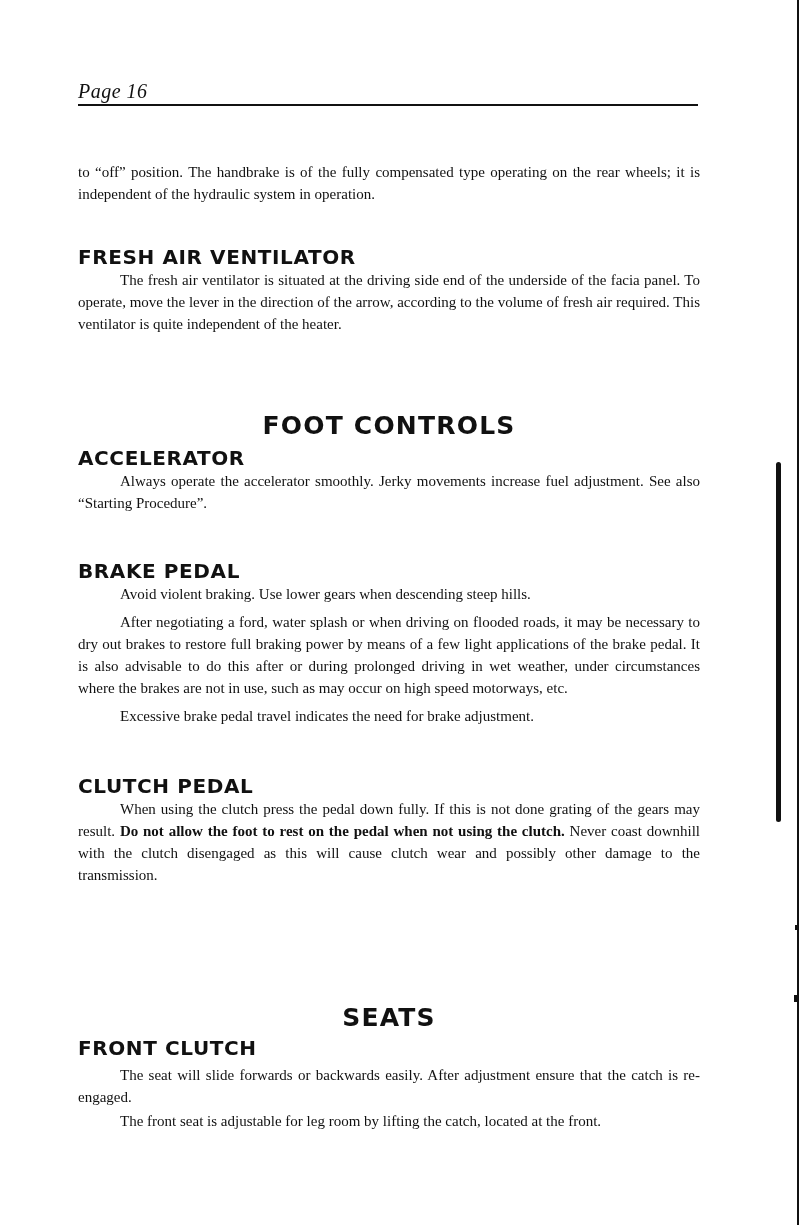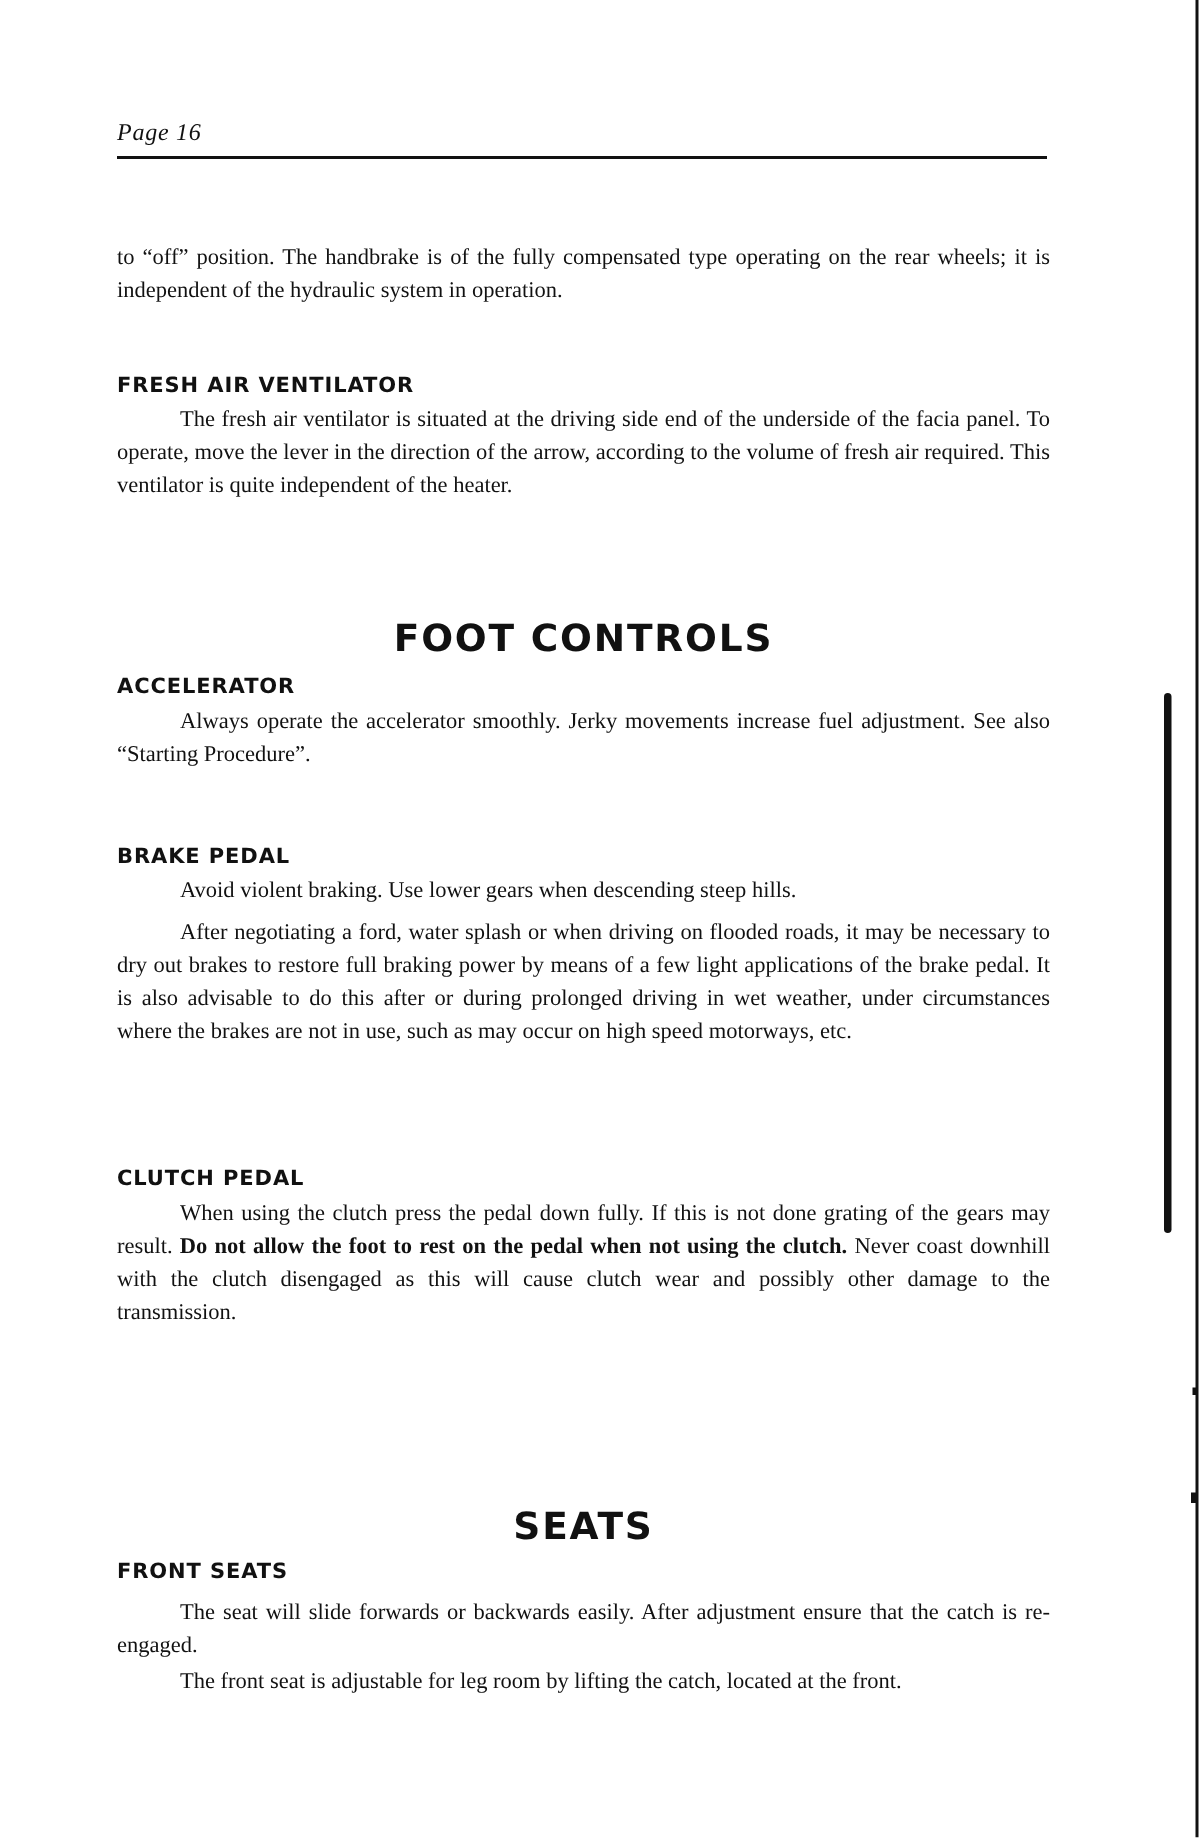--- a/index.html
+++ b/index.html
@@ -13,21 +13,21 @@
       position: relative;
       overflow: hidden;
       color: #111111;
     }
     .running-head {
       position: absolute;
       left: 78px;
       top: 80px;
       font-family: "Liberation Serif", serif;
       font-style: italic;
-      font-size: 16px;
+      font-size: 20px;
       letter-spacing: 0.5px;
       text-align: center;
     }
     .head-rule {
       position: absolute;
       left: 78px;
       top: 104px;
       width: 620px;
       height: 2px;
       background: #111111;
@@ -36,21 +36,21 @@
       font-family: "Liberation Serif", serif;
       font-size: 15px;
       line-height: 22px;
       text-align: justify;
       margin: 0;
     }
     .indent { text-indent: 42px; }
     .subhead {
       font-family: "DejaVu Sans", sans-serif;
       font-weight: bold;
-      font-size: 14px;
+      font-size: 20px;
       letter-spacing: 0.6px;
       margin: 0;
       line-height: 20px;
     }
     .section-title {
       font-family: "DejaVu Sans", sans-serif;
       font-weight: bold;
       font-size: 25px;
       letter-spacing: 1.2px;
       text-align: center;
@@ -99,33 +99,34 @@
 
 <div class="block" style="top:448px;">
   <h3 class="subhead">ACCELERATOR</h3>
   <p class="body-text indent" style="margin-top:2px;">Always operate the accelerator smoothly.   Jerky movements increase fuel adjustment.  See also “Starting Procedure”.</p>
 </div>
 
 <div class="block" style="top:561px;">
   <h3 class="subhead">BRAKE PEDAL</h3>
   <p class="body-text indent" style="margin-top:2px;">Avoid violent braking.  Use lower gears when descending steep hills.</p>
   <p class="body-text indent" style="margin-top:6px;">After negotiating a ford, water splash or when driving on flooded roads, it may be necessary to dry out brakes to restore full braking power by means of a few light applications of the brake pedal.  It is also advisable to do this after or during prolonged driving in wet weather, under circumstances where the brakes are not in use, such as may occur on high speed motorways, etc.</p>
+  <p class="body-text indent" style="margin-top:6px;">Excessive brake pedal travel indicates the need for brake adjustment.</p>
 </div>
 
 <div class="block" style="top:776px;">
   <h3 class="subhead">CLUTCH PEDAL</h3>
   <p class="body-text indent" style="margin-top:2px;"><span>When using the clutch press the pedal down fully.   If this is not done grating of the gears may result.  </span><span class="b">Do not allow the foot to rest on the pedal when not using the clutch.</span><span>  Never coast downhill with the clutch disengaged as this will cause clutch wear and possibly other damage to the transmission.</span></p>
 </div>
 
 <div class="block" style="top:1006px;">
   <h2 class="section-title">SEATS</h2>
 </div>
 
 <div class="block" style="top:1038px;">
-  <h3 class="subhead">FRONT SEATS</h3>
+  <h3 class="subhead">FRONT CLUTCH</h3>
   <p class="body-text indent" style="margin-top:6px;">The seat will slide forwards or backwards easily.  After adjustment ensure that the catch is re-engaged.</p>
   <p class="body-text indent" style="margin-top:2px;">The front seat is adjustable for leg room by lifting the catch, located at the front.</p>
 </div>
 
 <div class="edge-line"></div>
 <div class="edge-smudge"></div>
 <div class="speck" style="left:795px;top:925px;width:3px;height:5px;"></div>
 <div class="speck" style="left:794px;top:995px;width:4px;height:7px;"></div>
 
 </body></html>

